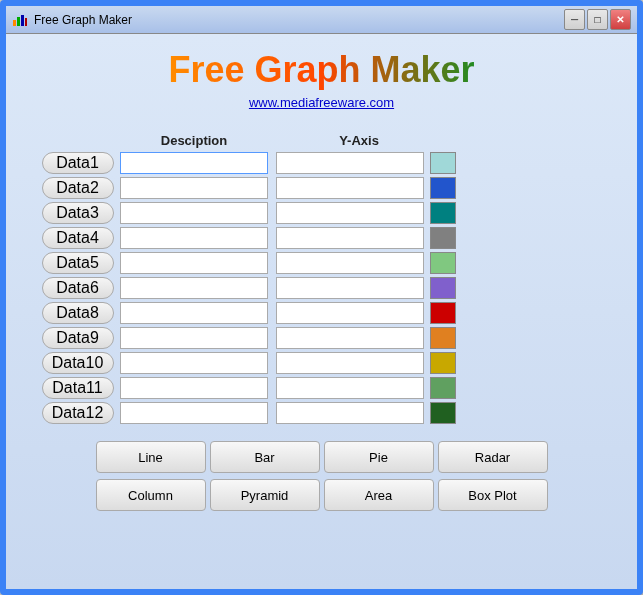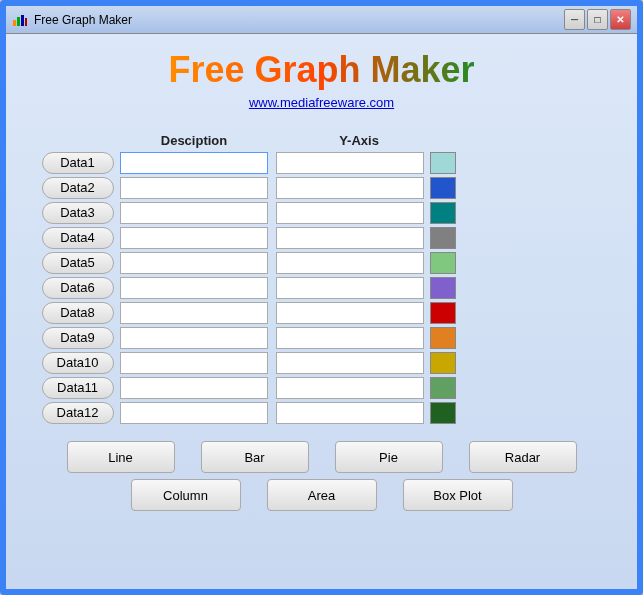--- a/index.html
+++ b/index.html
@@ -119,21 +119,21 @@
       width: 560px;
     }
     .data-btn {
       width: 72px;
       height: 22px;
       background: linear-gradient(to bottom, #f5f5f5, #ddd);
       border: 1px solid #aaa;
       border-radius: 11px;
       text-align: center;
       line-height: 20px;
-      font-size: 13px;
+      font-size: 16px;
       cursor: pointer;
       margin-right: 6px;
       flex-shrink: 0;
     }
     .data-input {
       width: 148px;
       height: 22px;
       border: 1px solid #aaa;
       background: white;
       font-size: 12px;
@@ -161,21 +161,21 @@
     }
     .buttons-section {
       margin-top: 14px;
       width: 510px;
       display: flex;
       flex-direction: column;
       gap: 6px;
     }
     .btn-row {
       display: flex;
-      gap: 26px;
+      gap: 4px;
       justify-content: center;
     }
     .graph-btn {
       width: 110px;
       height: 32px;
       background: linear-gradient(to bottom, #f8f8f8, #ddd);
       border: 1px solid #aaa;
       border-radius: 4px;
       font-size: 13px;
       cursor: pointer;
@@ -289,18 +289,19 @@
 
     <div class="buttons-section">
       <div class="btn-row" id="btn-row-1">
           <div class="graph-btn">Line</div>
           <div class="graph-btn">Bar</div>
           <div class="graph-btn">Pie</div>
           <div class="graph-btn">Radar</div>
         </div>
       <div class="btn-row" id="btn-row-2">
           <div class="graph-btn">Column</div>
+          <div class="graph-btn">Pyramid</div>
           <div class="graph-btn">Area</div>
           <div class="graph-btn">Box Plot</div>
         </div>
     </div>
   </div>
 </div>
 
 </body></html>

